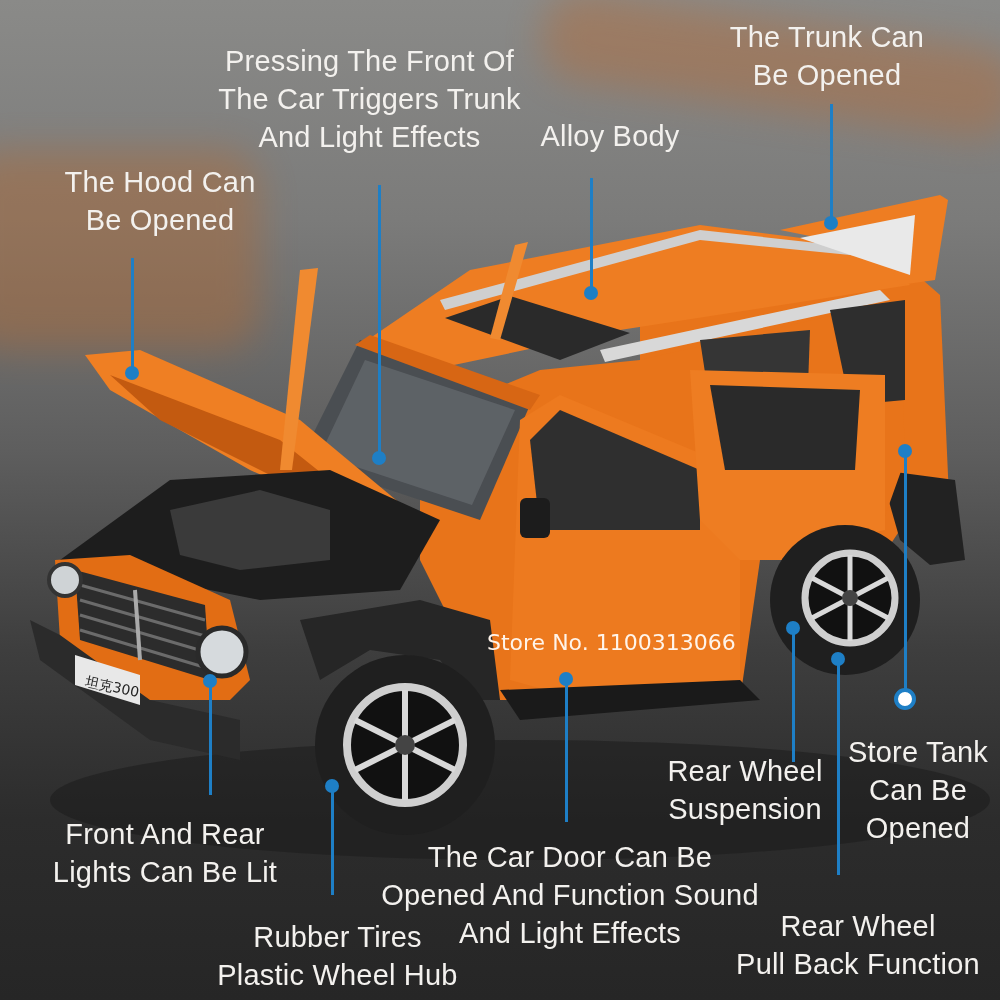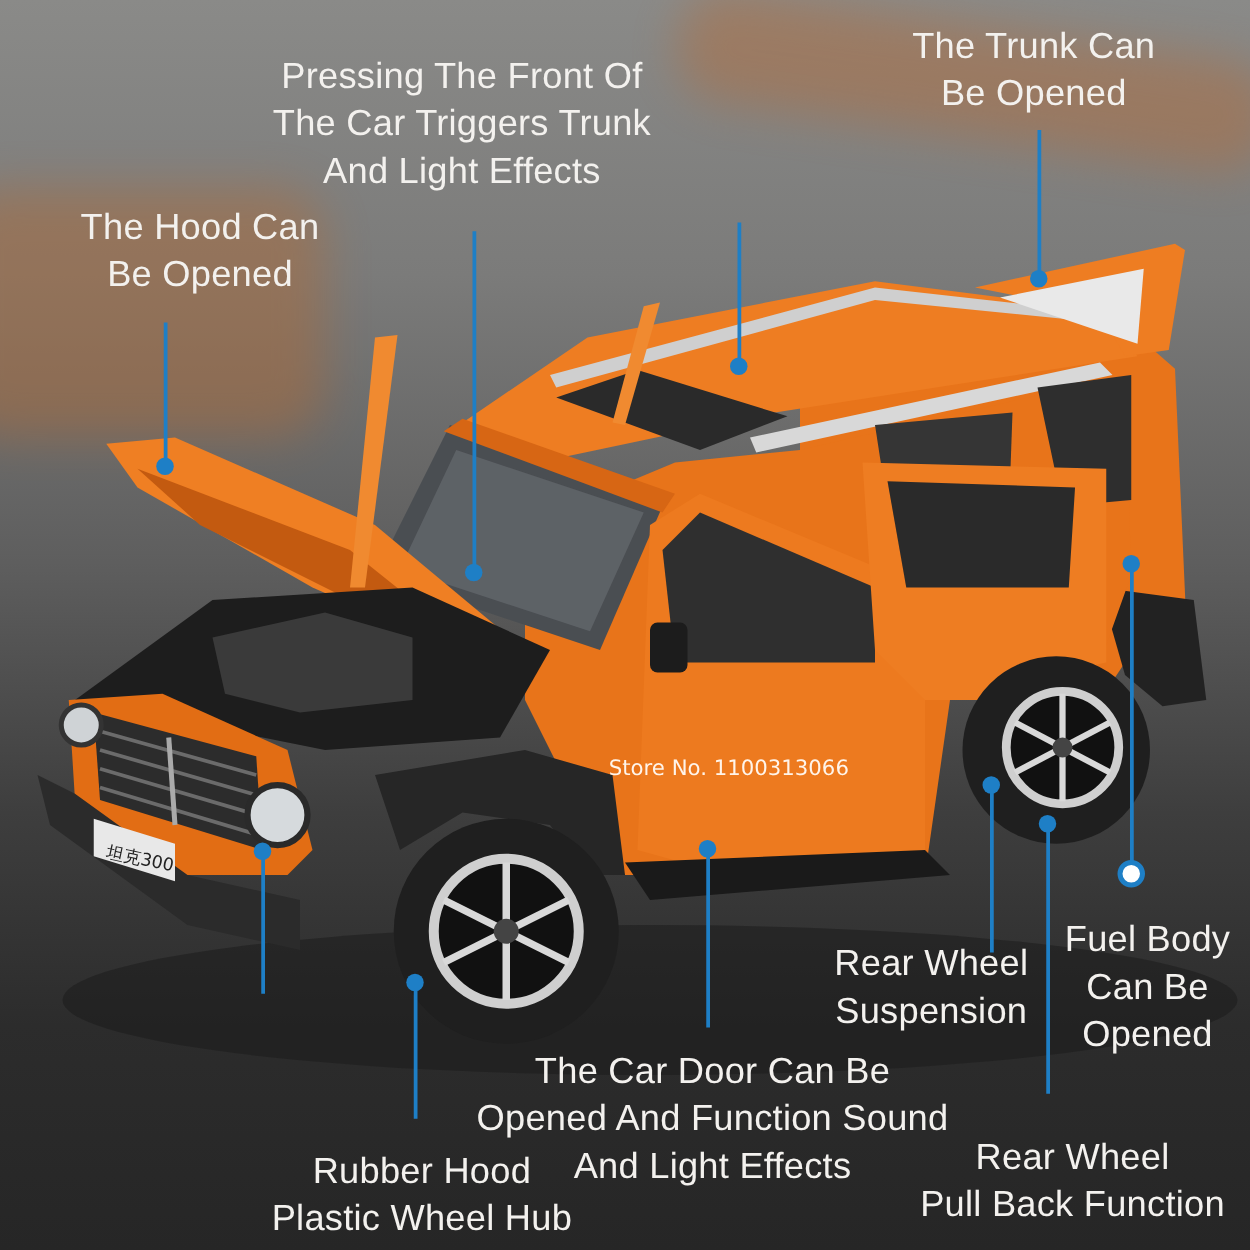--- a/index.html
+++ b/index.html
@@ -12,21 +12,21 @@
     position:absolute; border-radius:40px; filter:blur(18px); opacity:.45;
   }
   .label {
     position:absolute; color:#f3f1ee; font-size:29px; line-height:38px; text-align:center;
     white-space:nowrap; letter-spacing:0.2px;
   }
   .cline { position:absolute; width:3px; background:#1e7fc6; }
   .cdot { position:absolute; width:14px; height:14px; border-radius:50%; background:#1e7fc6; }
   .cdot.white { width:14px; height:14px; background:#fff; border:4px solid #1e7fc6; }
   .store {
-    position:absolute; left:487px; top:605px; color:#fff4ea; font-size:17px; font-family:"DejaVu Sans", sans-serif;
+    position:absolute; left:487px; top:630px; color:#fff4ea; font-size:22px; font-family:"DejaVu Sans", sans-serif;
   }
   svg.car { position:absolute; left:0; top:0; }
 </style>
 </head>
 <body>
 
 <div id="stage">
 
   <div class="bg-blur-car" style="left:-40px;top:150px;width:300px;height:200px;background:#b06a35;"></div>
   <div class="bg-blur-car" style="left:540px;top:20px;width:480px;height:90px;background:#b36c3a;transform:rotate(8deg);"></div>
@@ -147,28 +147,31 @@
   <div class="cdot" style="left:325px;top:779px;"></div>
 
   <div class="cline" style="left:209px;top:680px;height:115px;"></div>
   <div class="cdot" style="left:203px;top:674px;"></div>
 
   <div class="label" style="left:192px;top:42px;width:355px;white-space:pre-line;">Pressing The Front Of
 The Car Triggers Trunk
 And Light Effects</div>
   <div class="label" style="left:0px;top:163px;width:236px;white-space:pre-line;margin-left:42px;">The Hood Can
 Be Opened</div>
+  <div class="label" style="left:525px;top:117px;width:170px;">Alloy Body</div>
   <div class="label" style="left:712px;top:18px;width:230px;white-space:pre-line;">The Trunk Can
 Be Opened</div>
-  <div class="label" style="left:838px;top:733px;width:160px;white-space:pre-line;">Fuel Body
+  <div class="label" style="left:838px;top:733px;width:160px;white-space:pre-line;">Store Tank
 Can Be
 Opened</div>
   <div class="label" style="left:655px;top:752px;width:180px;white-space:pre-line;">Rear Wheel
 Suspension</div>
   <div class="label" style="left:718px;top:907px;width:280px;white-space:pre-line;">Rear Wheel
 Pull Back Function</div>
   <div class="label" style="left:360px;top:838px;width:420px;white-space:pre-line;">The Car Door Can Be
 Opened And Function Sound
 And Light Effects</div>
-  <div class="label" style="left:195px;top:918px;width:285px;white-space:pre-line;">Rubber Hood
+  <div class="label" style="left:195px;top:918px;width:285px;white-space:pre-line;">Rubber Tires
 Plastic Wheel Hub</div>
+  <div class="label" style="left:30px;top:815px;width:270px;white-space:pre-line;">Front And Rear
+Lights Can Be Lit</div>
 
 </div>
 
 </body></html>

